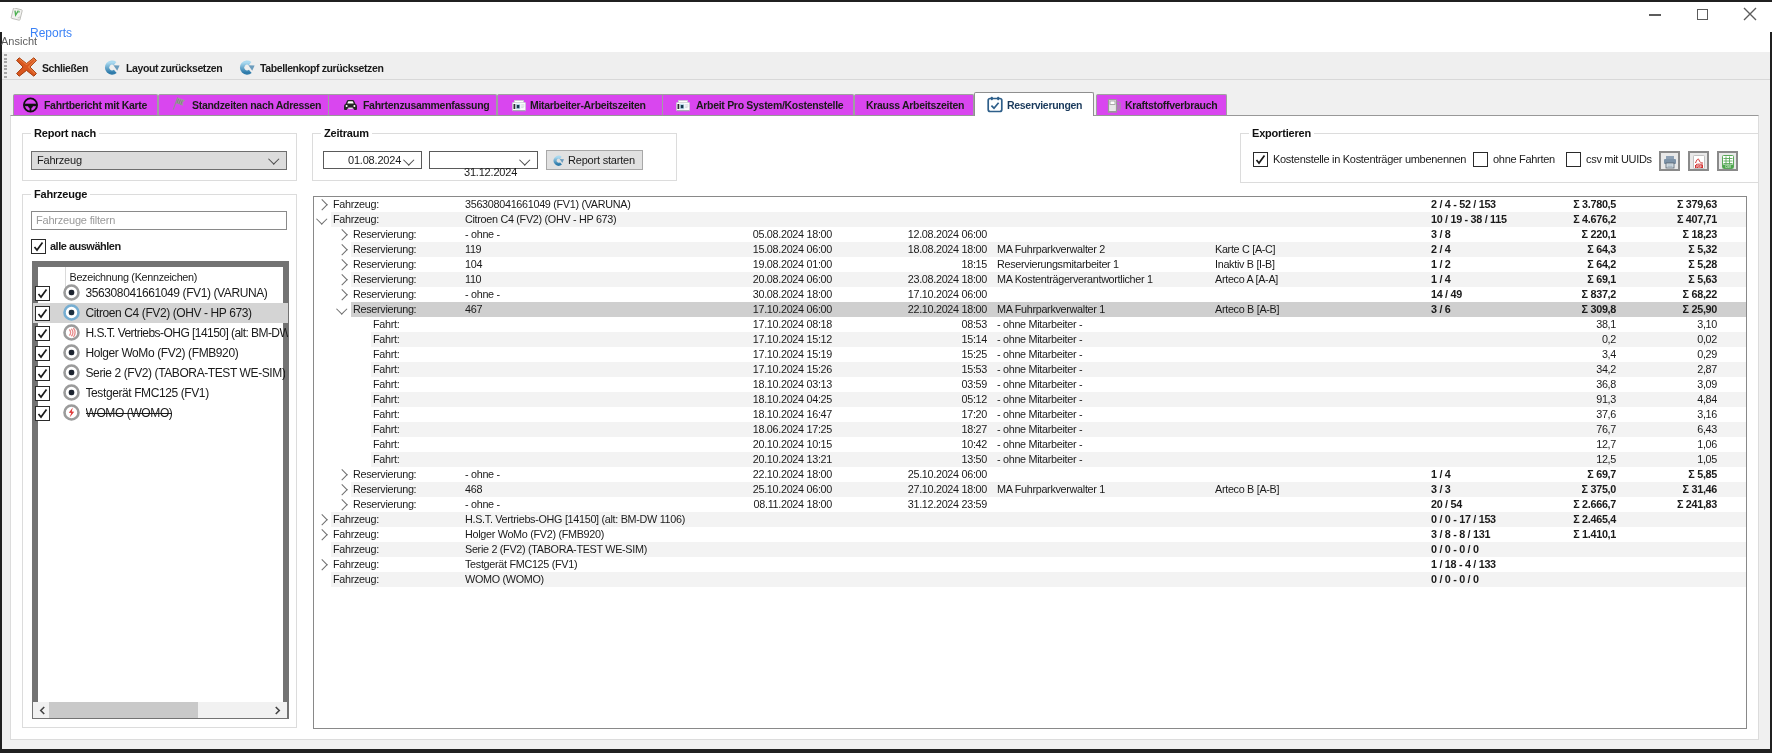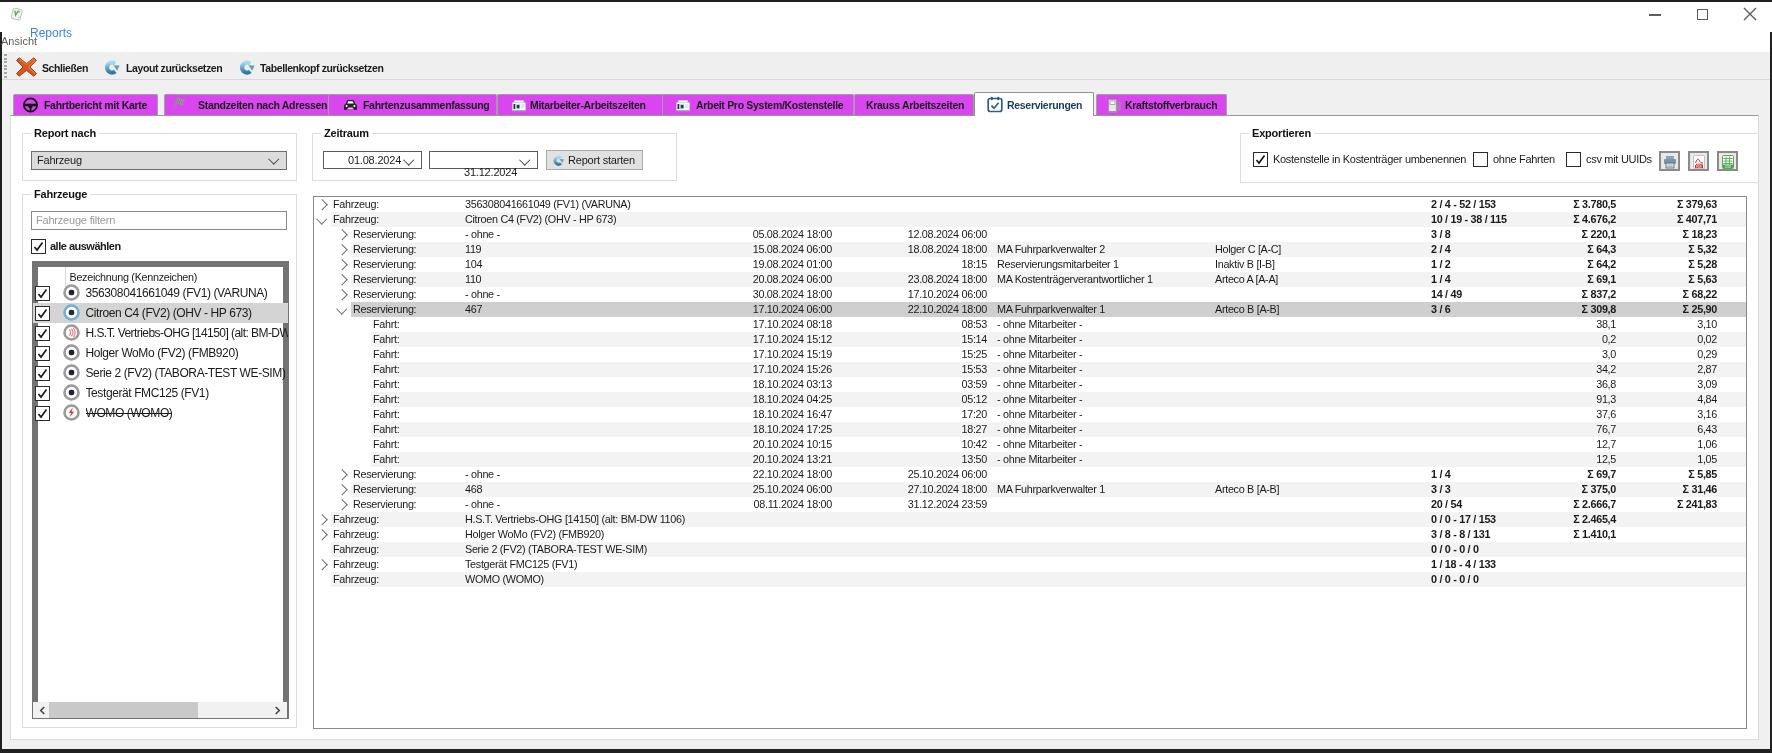--- a/index.html
+++ b/index.html
@@ -99,21 +99,21 @@
 </svg>
 <div class="abs" style="left:260px;top:62px;font-size:10.5px;font-weight:bold;letter-spacing:-0.4px;line-height:13px">Tabellenkopf zurücksetzen</div>
 
 <div class="abs" style="left:2px;top:80px;width:1768px;height:669px;background:#f0f0f0"></div>
 
 <div class="abs" style="left:10px;top:115px;width:1749px;height:625px;background:#fff;border:1px solid #dcdcdc;border-top:1px solid #989898;box-sizing:border-box"></div>
 
 <div class="tab" style="left:13px;width:145px">
     <span style="left:30px">Fahrtbericht mit Karte</span>
   </div>
-<div class="tab" style="left:164px;width:186px">
+<div class="tab" style="left:158px;width:186px">
     <span style="left:33px">Standzeiten nach Adressen</span>
   </div>
 <div class="tab" style="left:328px;width:169px">
     <span style="left:34px">Fahrtenzusammenfassung</span>
   </div>
 <div class="tab" style="left:497px;width:188px">
     <span style="left:32px">Mitarbeiter-Arbeitszeiten</span>
   </div>
 <div class="tab" style="left:662px;width:192px">
     <span style="left:33px">Arbeit Pro System/Kostenstelle</span>
@@ -422,21 +422,21 @@
       </div>
 <div class="tr s lv2">
         <div class="c0 l2">
           <span class="chev r" style="left:24px"></span>
           <span class="lab">Reservierung:</span>
         </div>
         <div class="c1">119</div>
         <div class="c2">15.08.2024 06:00</div>
         <div class="c3">18.08.2024 18:00</div>
         <div class="c4">MA Fuhrparkverwalter 2</div>
-        <div class="c5">Holger C [A-C]</div>
+        <div class="c5">Karte C [A-C]</div>
         <div class="c6 b">2 / 4</div>
         <div class="c7 b">Σ 64,3</div>
         <div class="c8 b">Σ 5,32</div>
       </div>
 <div class="tr lv2">
         <div class="c0 l2">
           <span class="chev r" style="left:24px"></span>
           <span class="lab">Reservierung:</span>
         </div>
         <div class="c1">104</div>
@@ -519,21 +519,21 @@
 <div class="tr lv3">
         <div class="c0 l3">
           <span class="lab">Fahrt:</span>
         </div>
         <div class="c1"></div>
         <div class="c2">17.10.2024 15:19</div>
         <div class="c3">15:25</div>
         <div class="c4">- ohne Mitarbeiter -</div>
         <div class="c5"></div>
         <div class="c6"></div>
-        <div class="c7">3,0</div>
+        <div class="c7">3,4</div>
         <div class="c8">0,29</div>
       </div>
 <div class="tr s lv3">
         <div class="c0 l3">
           <span class="lab">Fahrt:</span>
         </div>
         <div class="c1"></div>
         <div class="c2">17.10.2024 15:26</div>
         <div class="c3">15:53</div>
         <div class="c4">- ohne Mitarbeiter -</div>
@@ -579,21 +579,21 @@
         <div class="c5"></div>
         <div class="c6"></div>
         <div class="c7">37,6</div>
         <div class="c8">3,16</div>
       </div>
 <div class="tr s lv3">
         <div class="c0 l3">
           <span class="lab">Fahrt:</span>
         </div>
         <div class="c1"></div>
-        <div class="c2">18.10.2024 17:25</div>
+        <div class="c2">18.06.2024 17:25</div>
         <div class="c3">18:27</div>
         <div class="c4">- ohne Mitarbeiter -</div>
         <div class="c5"></div>
         <div class="c6"></div>
         <div class="c7">76,7</div>
         <div class="c8">6,43</div>
       </div>
 <div class="tr lv3">
         <div class="c0 l3">
           <span class="lab">Fahrt:</span>

